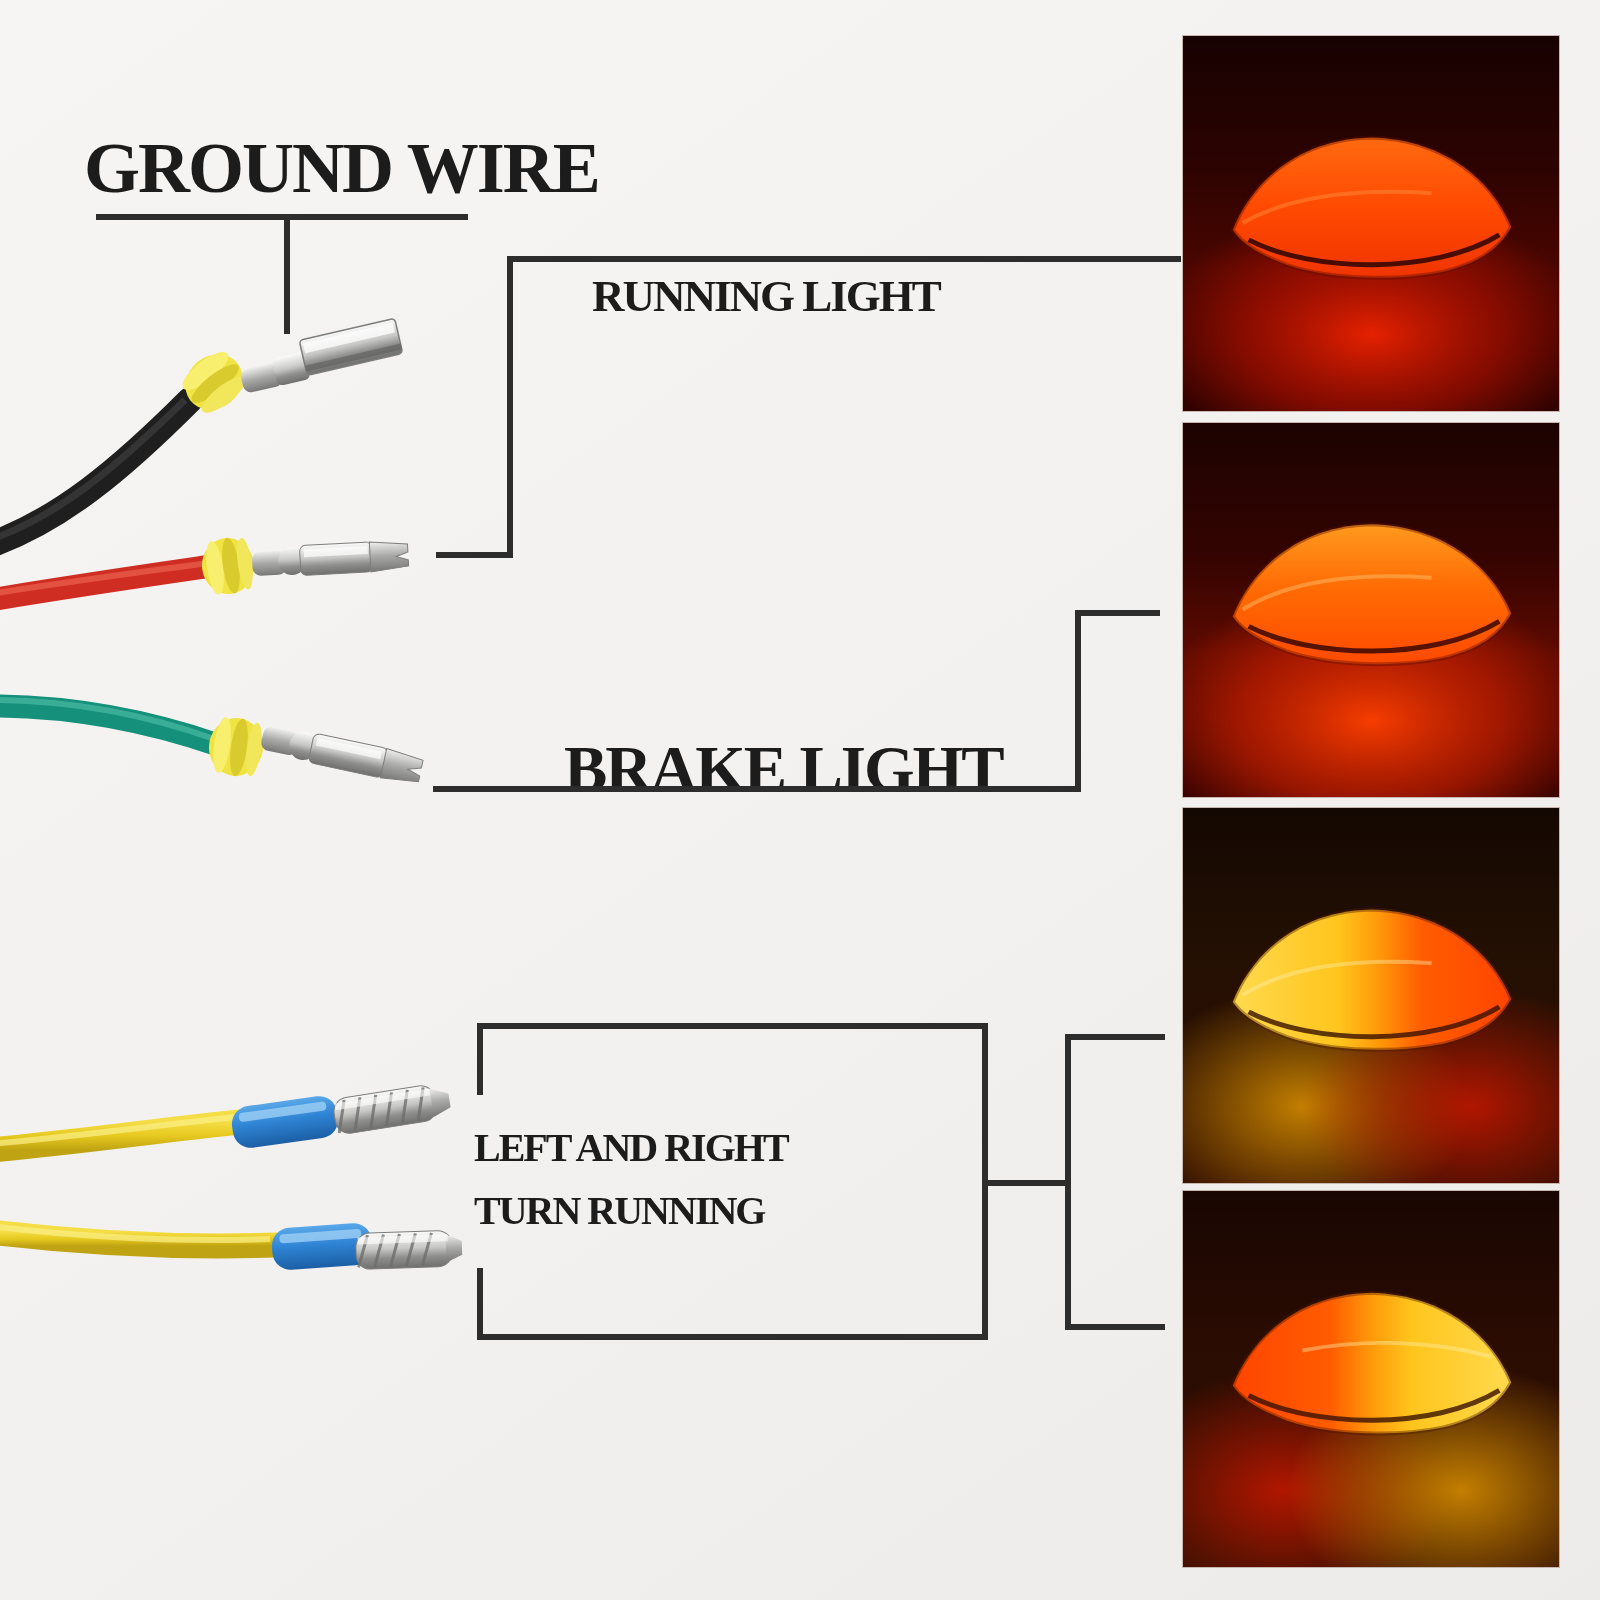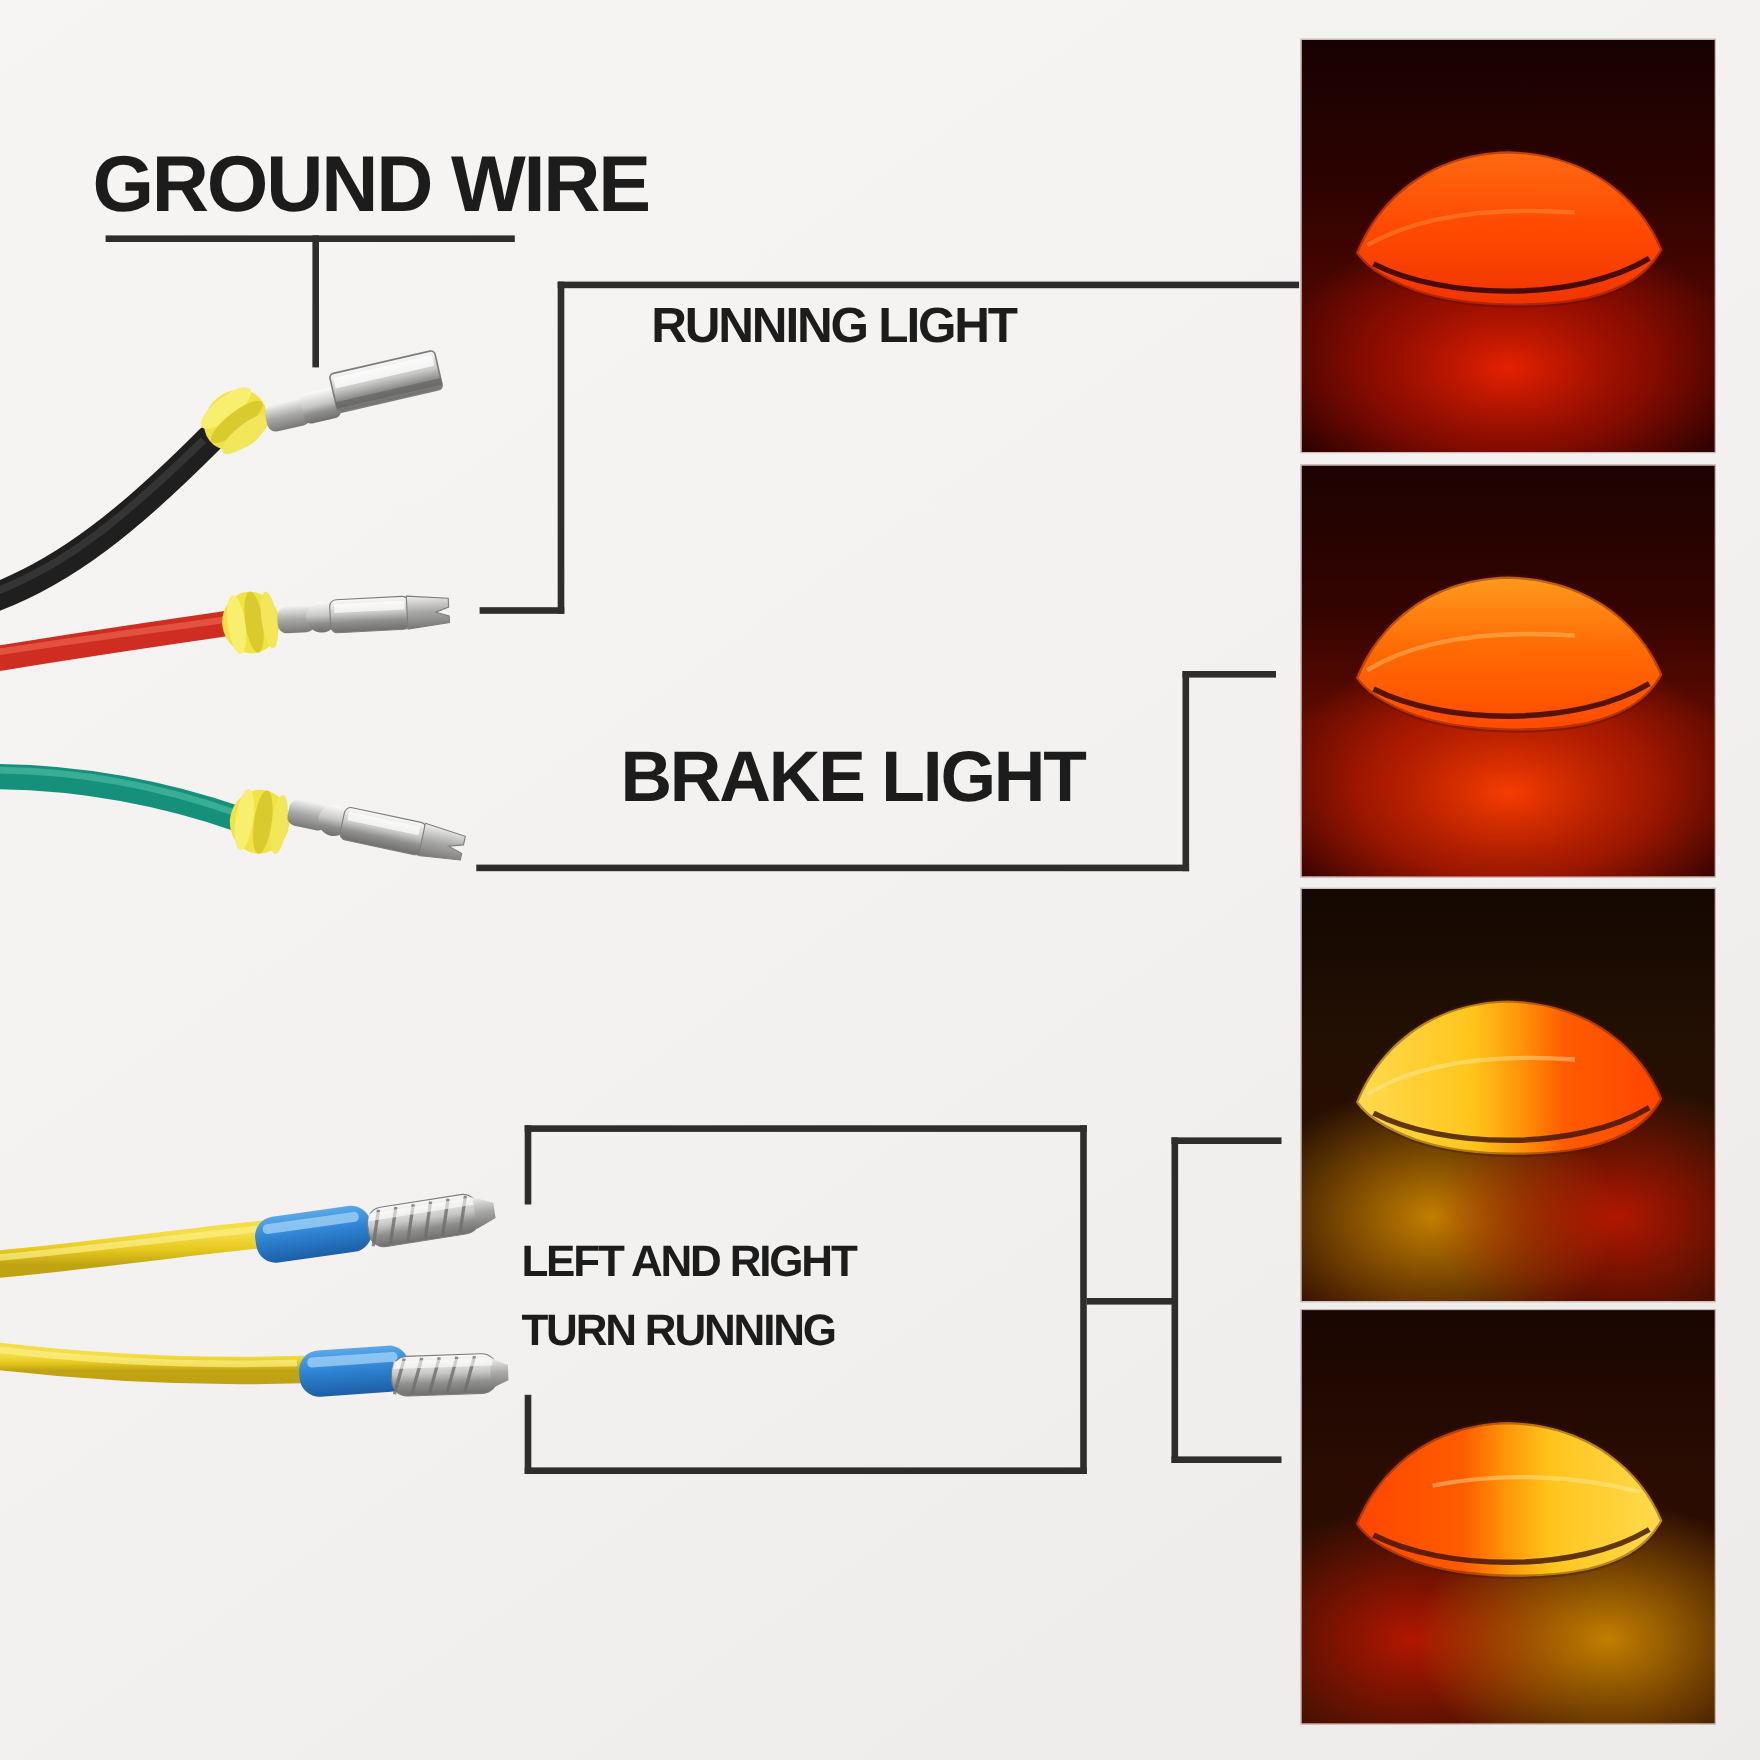--- a/index.html
+++ b/index.html
@@ -10,20 +10,21 @@
     overflow:hidden;
     font-family:"Liberation Sans", sans-serif;
   }
   .lbl{
     position:absolute;
     color:#1c1c1c;
     font-weight:bold;
     letter-spacing:-2px;
     white-space:nowrap;
     line-height:1.04;
+    font-family:Liberation Serif, serif;
   }
   .ln{position:absolute;background:#2d2d2d;}
   .photo{
     position:absolute;
     left:1182px;width:378px;
     border:1px solid #c9b6af;
     box-sizing:border-box;
     overflow:hidden;
   }
   .photo svg{display:block;width:100%;height:100%;}
@@ -31,21 +32,21 @@
 </style>
 </head>
 <body>
 
 <div id="canvas">
 
   <div class="lbl" style="left:84px;top:131px;font-size:72px;">GROUND WIRE</div>
 
   <div class="lbl" style="left:592px;top:273px;font-size:45px;">RUNNING LIGHT</div>
 
-  <div class="lbl" style="left:564px;top:672px;font-size:65px;">BRAKE LIGHT</div>
+  <div class="lbl" style="left:564px;top:736px;font-size:65px;">BRAKE LIGHT</div>
 
   <div class="lbl" style="left:474px;top:1116px;font-size:40px;line-height:63px;">
     <span style="display:block;">LEFT AND RIGHT</span>
     <span style="display:block;">TURN RUNNING</span>
   </div>
 
   <div class="ln" style="left:96px;top:214px;width:372px;height:6px;"></div>
   <div class="ln" style="left:284px;top:214px;width:6px;height:120px;"></div>
 
   <div class="ln" style="left:507px;top:256px;width:674px;height:6px;"></div>

